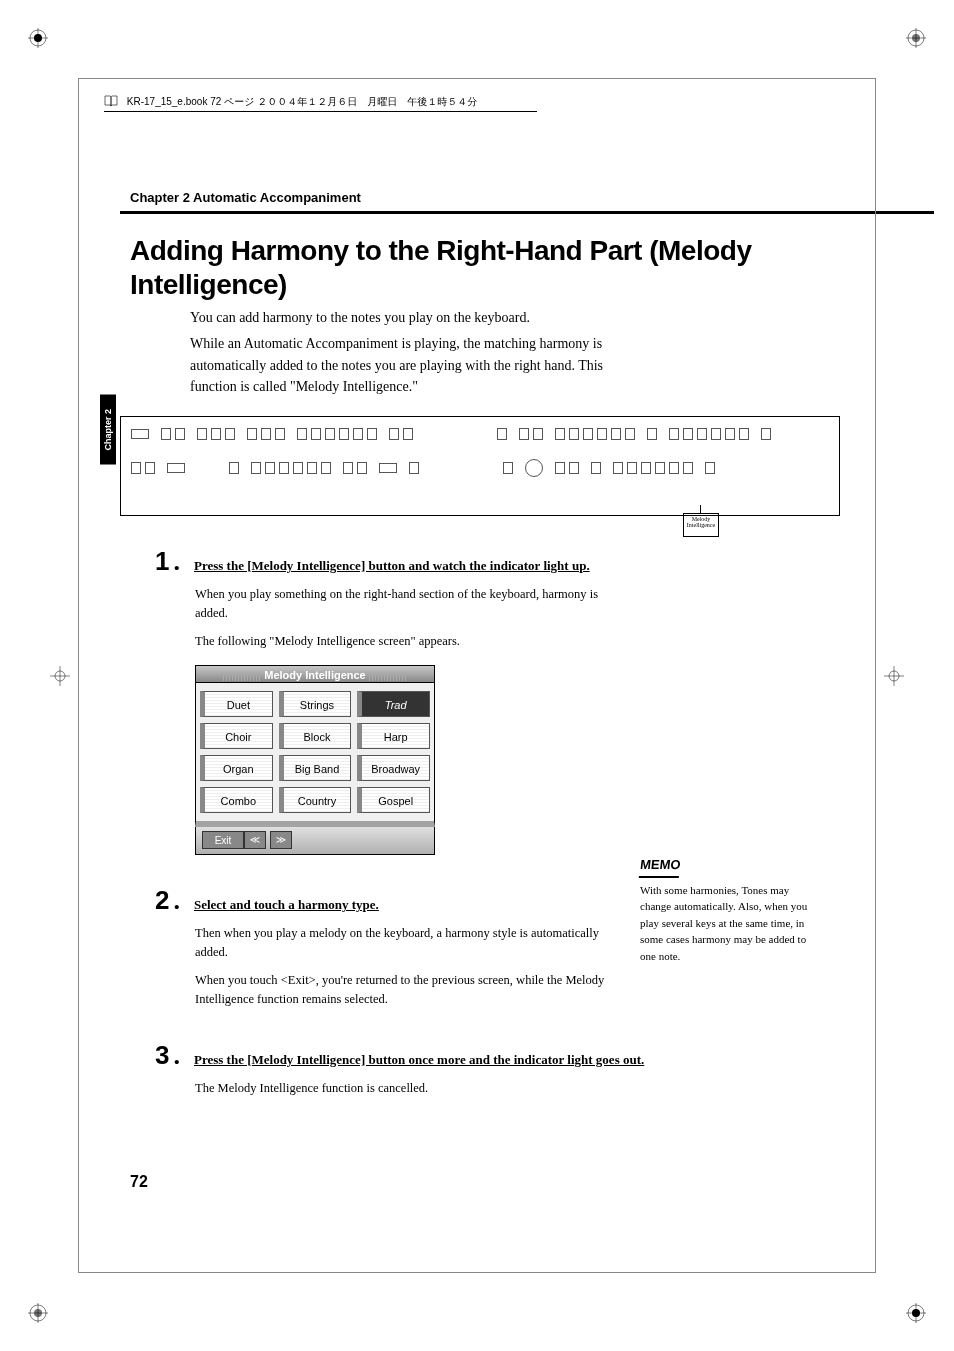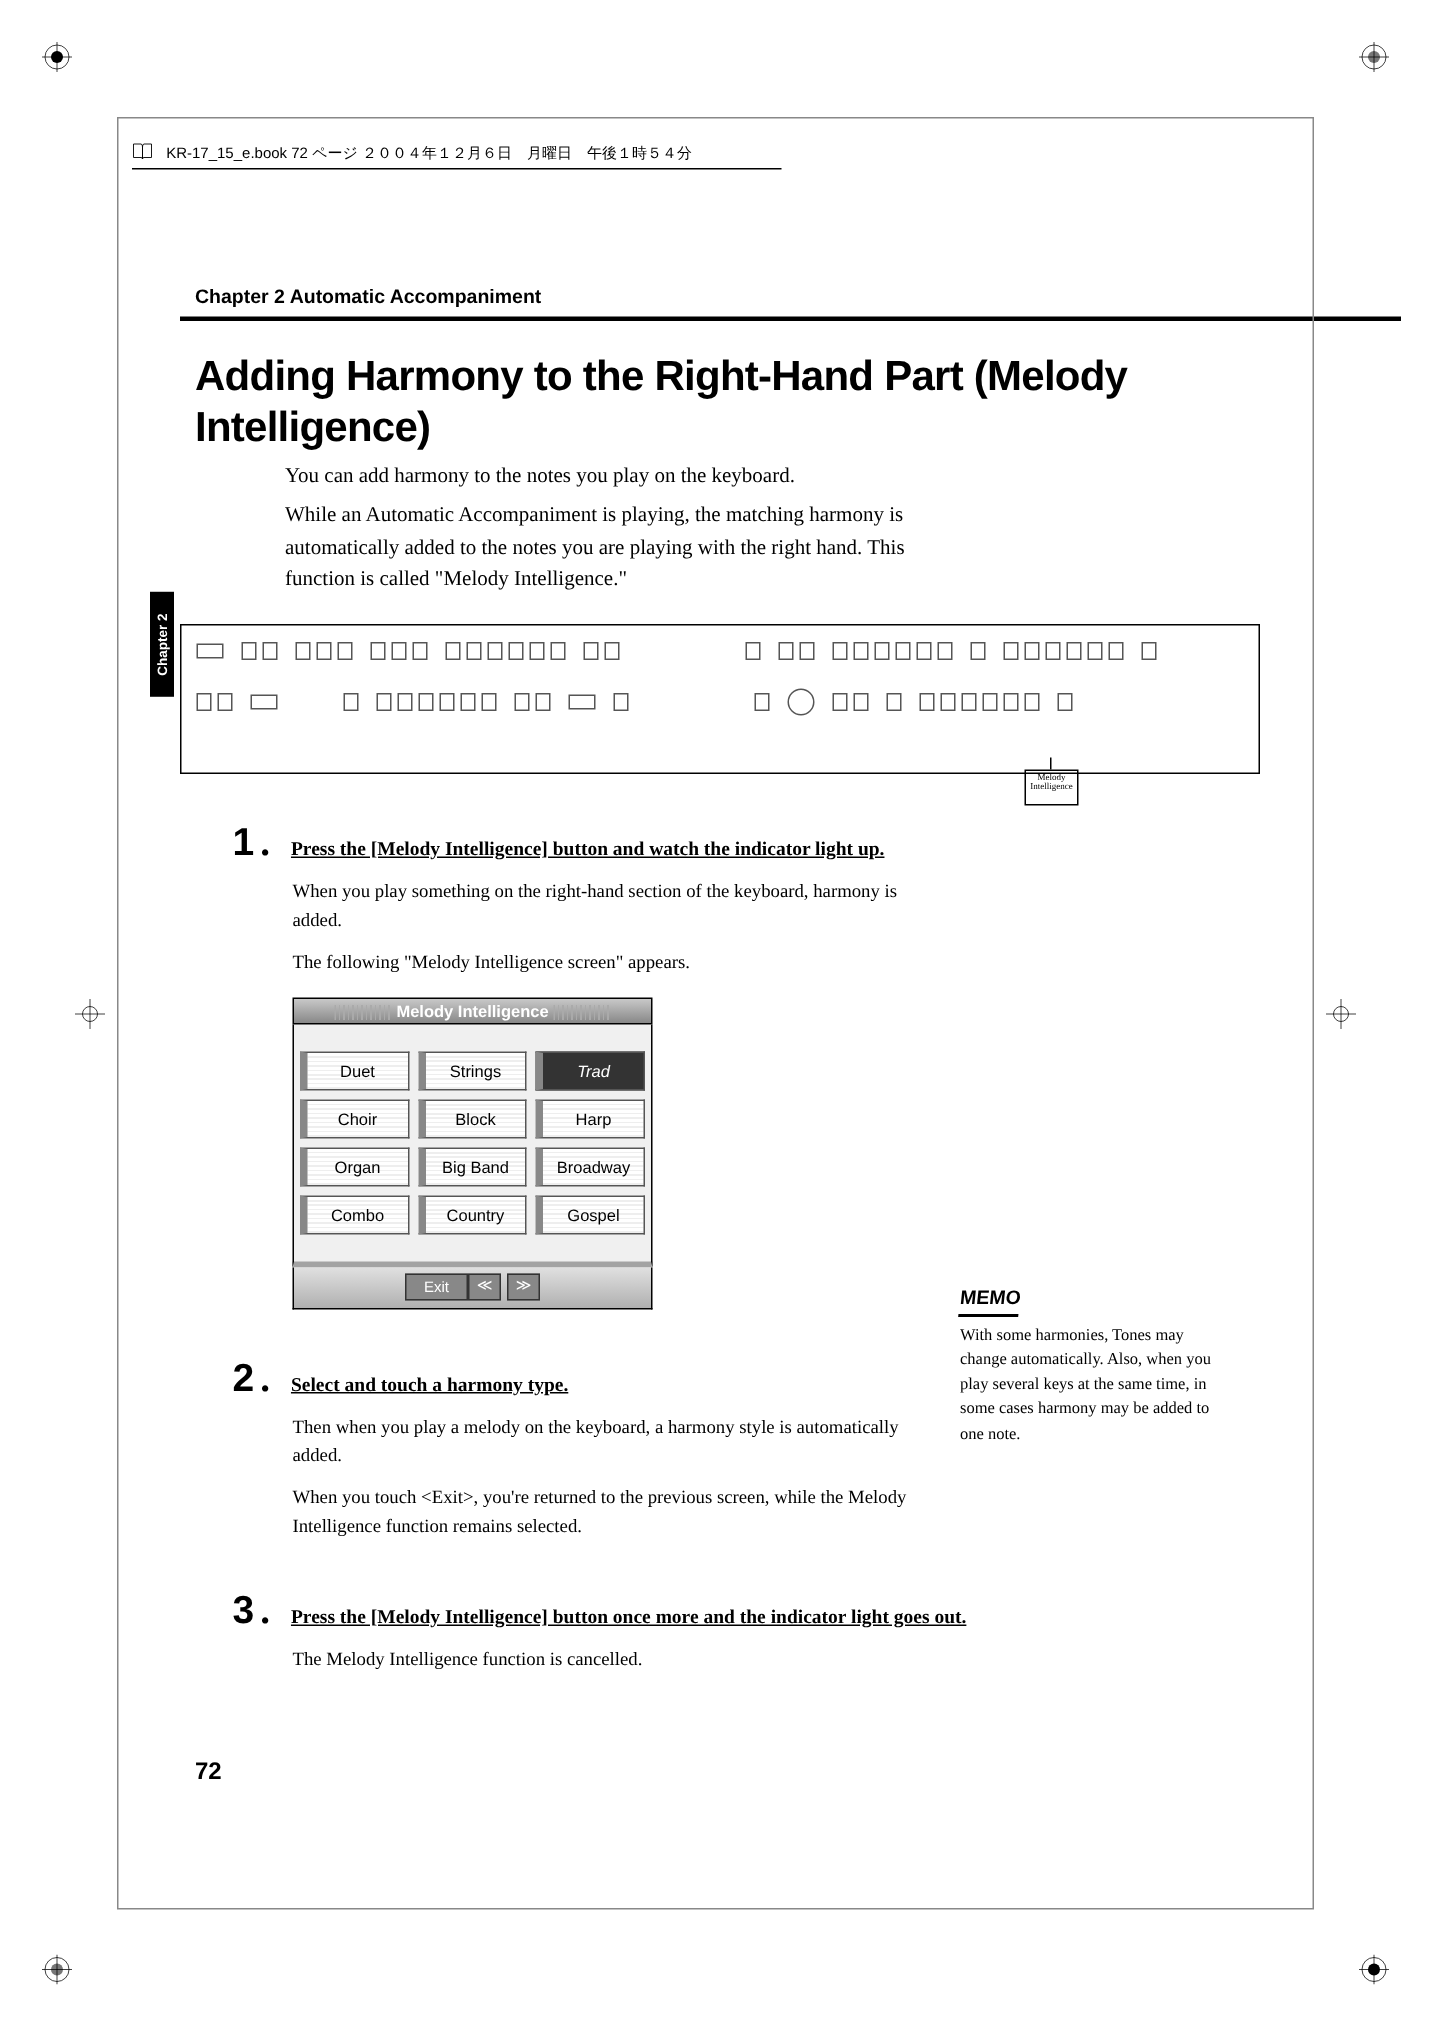--- a/index.html
+++ b/index.html
@@ -32,21 +32,21 @@
     .reg-tl { top: 28px; left: 28px; }
     .reg-tr { top: 28px; right: 28px; }
     .reg-bl { bottom: 28px; left: 28px; }
     .reg-br { bottom: 28px; right: 28px; }
     .reg-cl { top: 50%; left: 50px; transform: translateY(-50%); }
     .reg-cr { top: 50%; right: 50px; transform: translateY(-50%); }
 
     .header-line {
       position: absolute;
       top: 95px;
-      left: 88px;
+      left: 104px;
       font-size: 10px;
       font-family: Arial, sans-serif;
       border-bottom: 1px solid #000;
       padding-bottom: 2px;
       padding-right: 60px;
     }
     .header-icon {
       display: inline-block;
       vertical-align: middle;
       margin-right: 6px;
@@ -203,24 +203,24 @@
       display: inline-block;
       vertical-align: middle;
       width: 38px;
       height: 10px;
       background: repeating-linear-gradient(90deg, #aaa 0, #aaa 1px, transparent 1px, transparent 3px);
     }
     .sc-grid {
       display: grid;
       grid-template-columns: repeat(3, 1fr);
       gap: 6px;
-      padding: 18px 4px;
+      padding: 8px 4px;
       border-left: 1px solid #000;
       border-right: 1px solid #000;
-      border-bottom: 4px solid #a3a3a3;
+      border-bottom: 6px solid #a3a3a3;
       background: #f0f0f0;
     }
     .sc-cell {
       border: 1.5px solid #555;
       border-left: 5px solid #888;
       background: #fff;
       height: 26px;
       font-family: Arial, sans-serif;
       font-size: 11px;
       text-align: center;
@@ -228,21 +228,21 @@
       background-image: repeating-linear-gradient(0deg, #eee 0, #eee 1px, #fff 1px, #fff 3px), repeating-linear-gradient(90deg, #eee 0, #eee 1px, #fff 1px, #fff 3px);
     }
     .sc-cell.selected {
       background: #333;
       color: #fff;
       background-image: none;
       font-style: italic;
     }
     .sc-footer {
       display: flex;
-      justify-content: center;
+      justify-content: flex-start;
       padding: 4px 6px 6px 6px;
       border-left: 1px solid #000;
       border-right: 1px solid #000;
       border-bottom: 1px solid #000;
       background: linear-gradient(to bottom, #e0e0e0, #b0b0b0);
       height: 28px;
     }
     .sc-exit {
       width: 42px;
       height: 18px;

